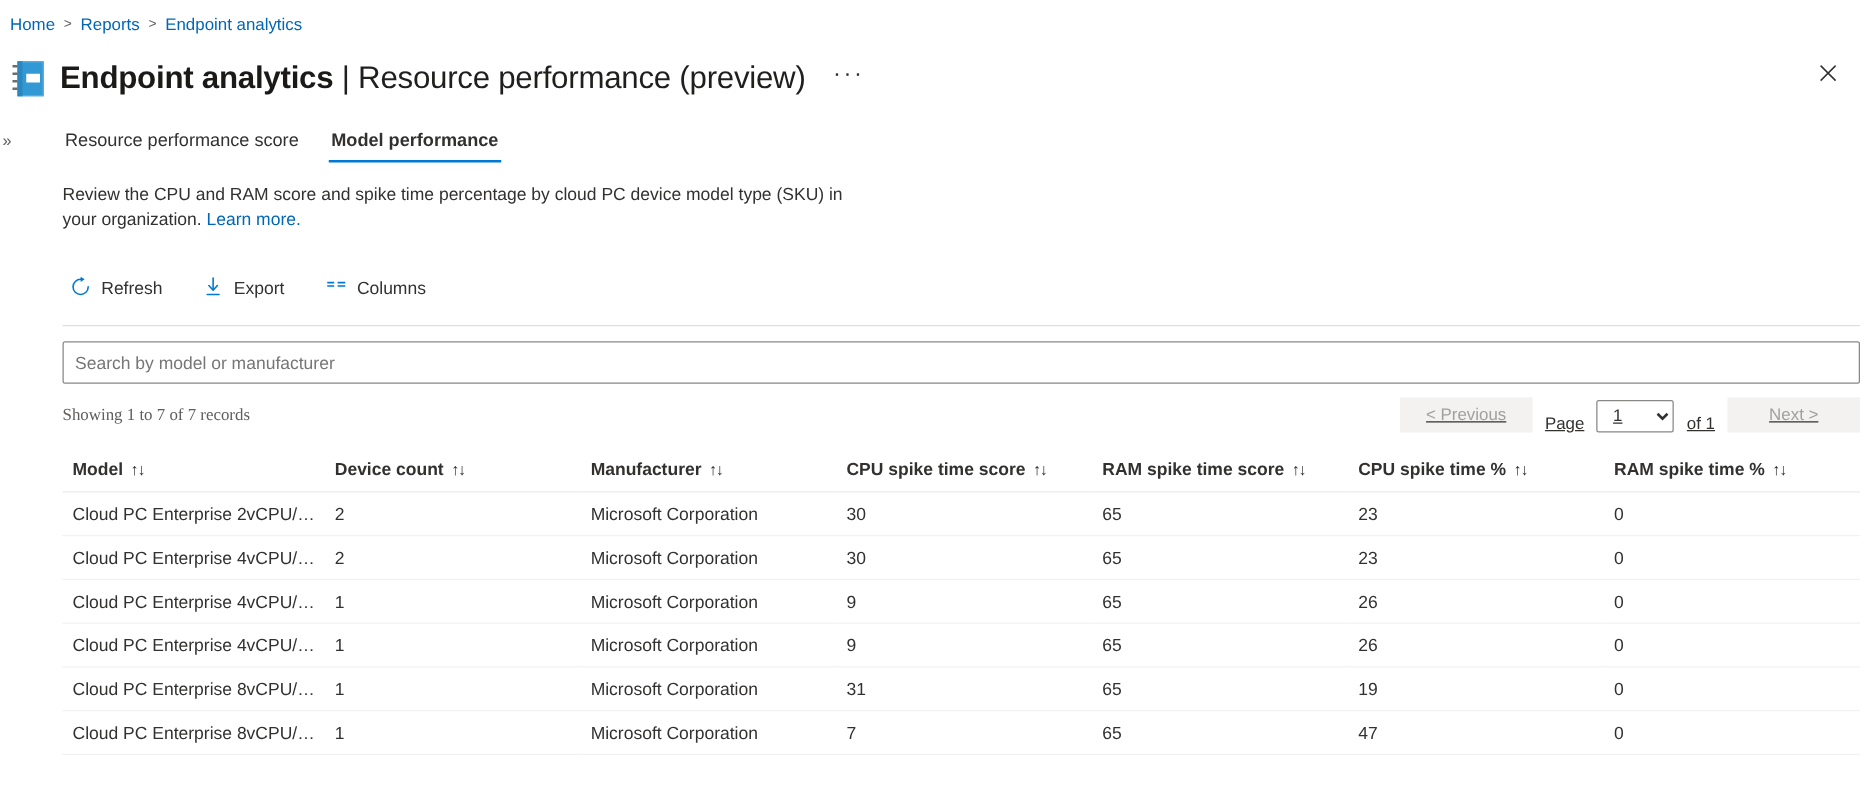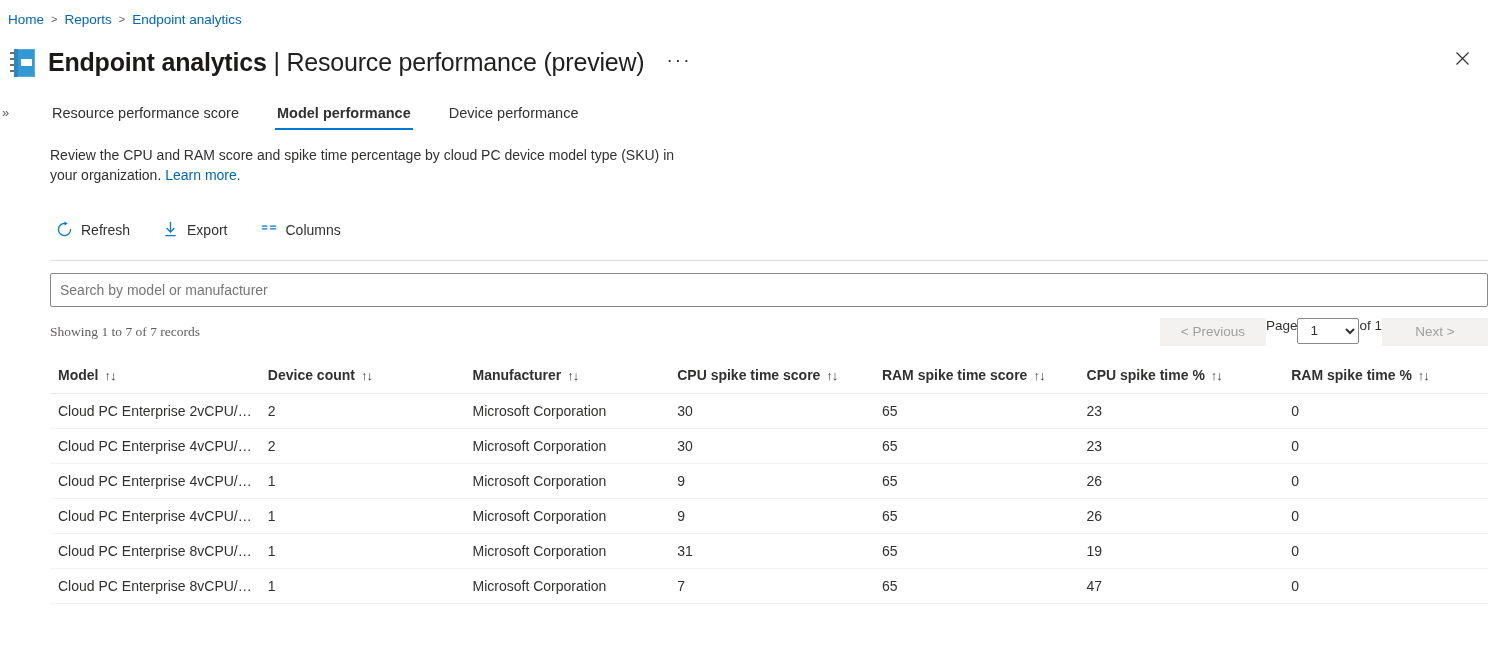--- a/index.html
+++ b/index.html
@@ -125,21 +125,21 @@
     font-size: 13px;
     color: #605e5c;
     cursor: pointer;
     user-select: none;
   }
 
   
   .tabs {
     display: flex;
     align-items: flex-end;
-    gap: 34px;
+    gap: 22px;
     padding-left: 50px;
     margin-top: 8px;
     height: 34px;
   }
   .tab {
     font-size: 14.5px;
     color: #323130;
     padding: 4px 2px 9px 2px;
     cursor: pointer;
     white-space: nowrap;
@@ -219,21 +219,23 @@
     margin: 10px 12px 0 50px;
     height: 30px;
   }
   .records-count {
     font-size: 13.5px;
     color: #605e5c;
     font-family: Liberation Serif, serif;
   }
   .pager {
     display: flex;
-    align-items: flex-start;
+    align-items: flex-end;
+    gap: 10px;
+    text-decoration: underline;
   }
   .pager-btn {
     min-width: 106px;
     height: 28px;
     background: #f3f2f1;
     border: none;
     color: #a19f9d;
     font-size: 13.5px;
     font-family: "Liberation Sans", sans-serif;
     cursor: default;
@@ -340,21 +342,20 @@
       <path d="M1.5 1.5 L13.5 13.5 M13.5 1.5 L1.5 13.5" stroke="#323130" stroke-width="1.2" fill="none"></path>
     </svg>
   </div>
 </div>
 
 <div class="rail-chevron">»</div>
 
 <div class="tabs">
   <div class="tab">Resource performance score</div>
   <div class="tab active">Model performance</div>
-  <div class="tab">Device performance</div>
 </div>
 
 <div class="description">
   <span>Review the CPU and RAM score and spike time percentage by cloud PC device model type (SKU) in your organization.</span>
   <a>Learn more.</a>
 </div>
 
 <div class="commandbar">
 
   <div class="cmd">

